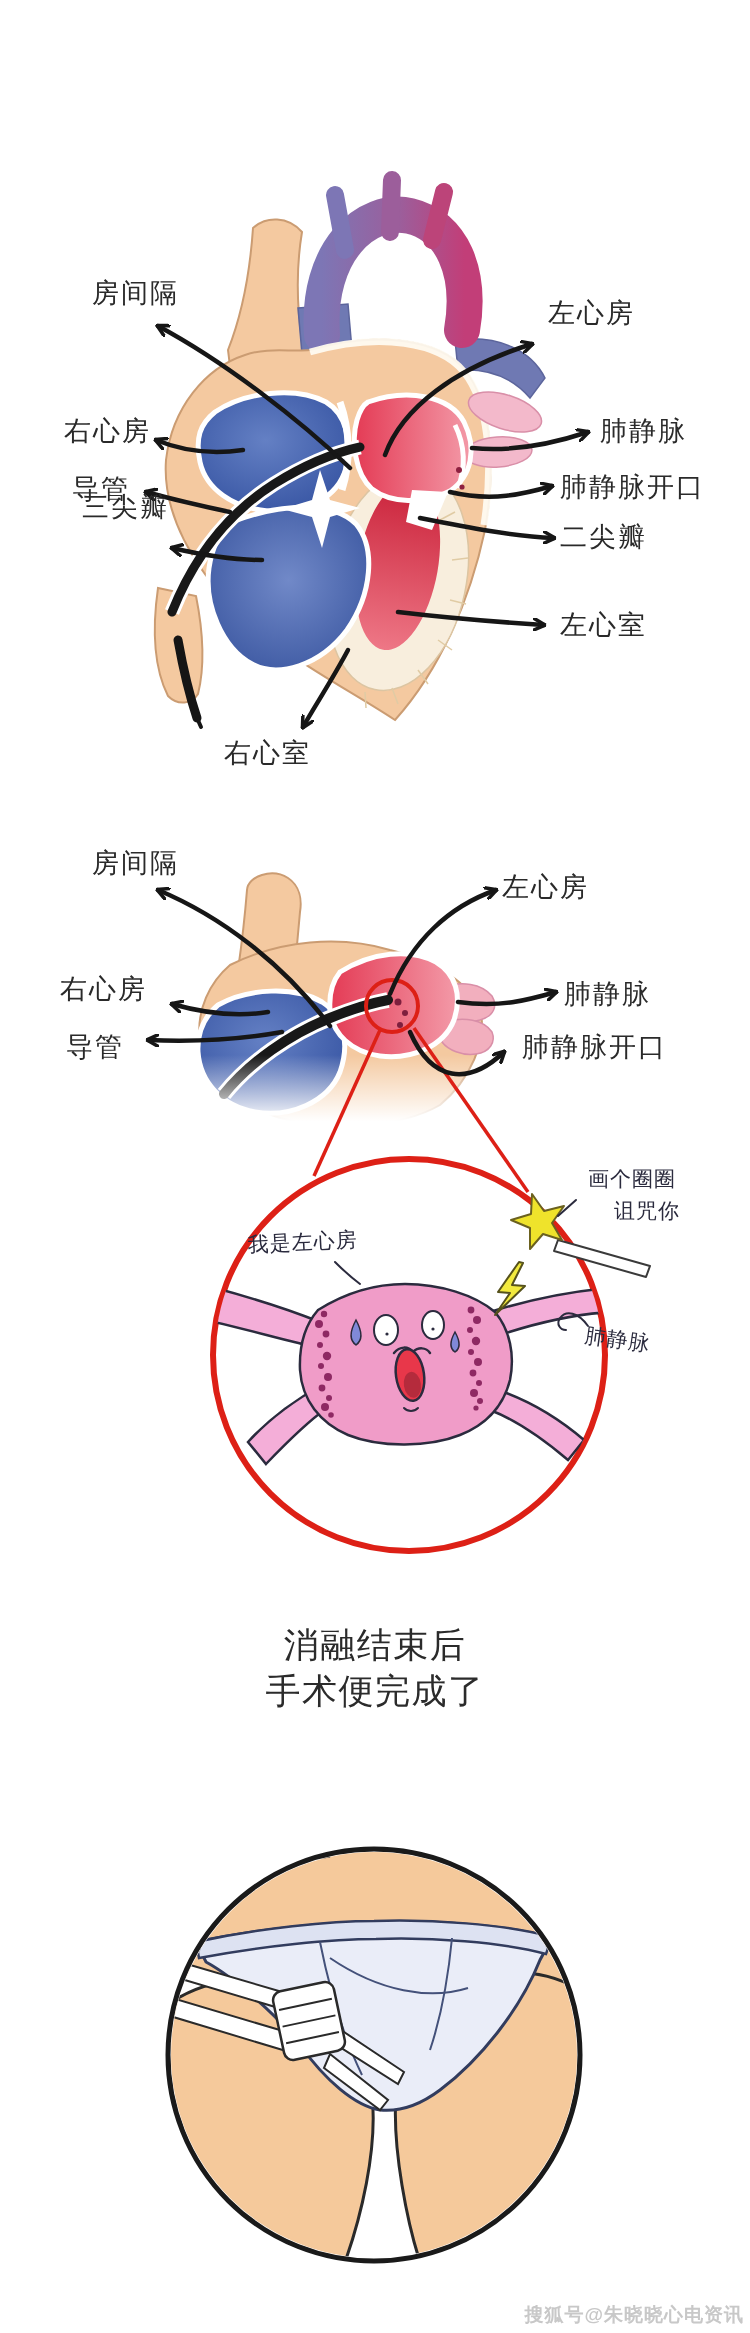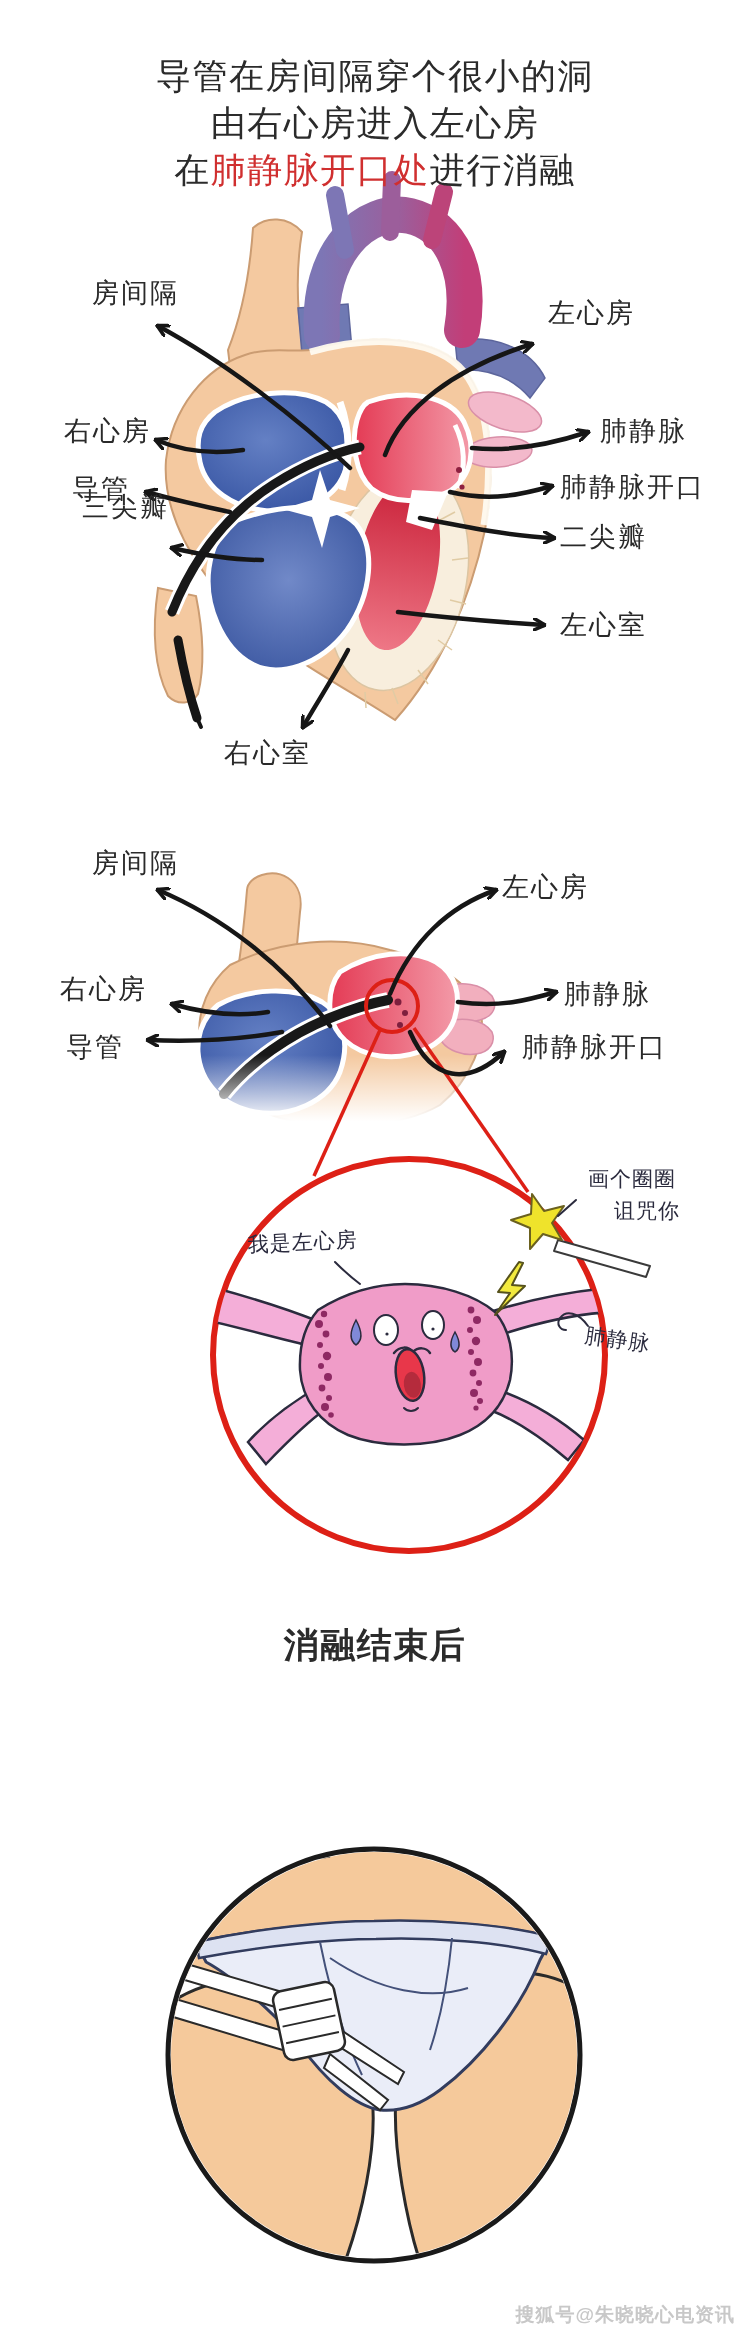--- a/index.html
+++ b/index.html
@@ -3,22 +3,22 @@
 <meta charset="utf-8">
 <style>
   html,body{margin:0;padding:0;background:#ffffff;}
   .page{position:relative;width:750px;height:2333px;background:#fff;overflow:hidden;
         font-family:"Liberation Sans",sans-serif;}
   .art{position:absolute;left:0;top:0;}
   .txt{position:absolute;left:0;width:750px;text-align:center;color:#2b2b2b;
        font-size:35px;line-height:47px;letter-spacing:1.5px;font-weight:400;}
   .txt .red{color:#d02f2f;}
   .intro{top:52px;}
-  .outro{top:1622px;line-height:46px;font-weight:bold;}
-  .watermark{position:absolute;top:2302px;right:15px;font-size:19px;font-weight:700;
+  .outro{top:1622px;line-height:46px;}
+  .watermark{position:absolute;top:2302px;right:6px;font-size:19px;font-weight:700;
        color:#c8c8c8;letter-spacing:1px;text-shadow:1px 1px 0 #ffffff;}
   text.hw{font-size:27px;fill:#2a2a2a;letter-spacing:2px;}
   text.hw2{font-size:21px;fill:#2b2b3e;letter-spacing:1px;}
 </style>
 </head>
 <body>
 
 <div class="page">
 
 <svg class="art" width="750" height="2333" viewBox="0 0 750 2333">
@@ -267,25 +267,21 @@
                 <path d="M 282,2038 L 336,2038"></path>
           </g>
         </g>
       </g>
       <path d="M 250,2230 C 258,2244 262,2254 262,2262" fill="none" stroke="#2a2a2a" stroke-width="2" opacity="0.7"></path>
       <path d="M 492,2225 C 486,2240 484,2252 486,2262" fill="none" stroke="#2a2a2a" stroke-width="2" opacity="0.7"></path>
     </g>
   </g>
 </svg>
 
-<div class="txt intro">
-  <div>导管在房间隔穿个很小的洞</div>
-  <div>由右心房进入左心房</div>
-  <div><span>在</span><span class="red">肺静脉开口处</span><span>进行消融</span></div>
-</div>
 
 <div class="txt outro">
   <div>消融结束后</div>
+  <div>手术便完成了</div>
 </div>
 
 <div class="watermark">搜狐号@朱晓晓心电资讯</div>
 
 </div>
 
 </body></html>

